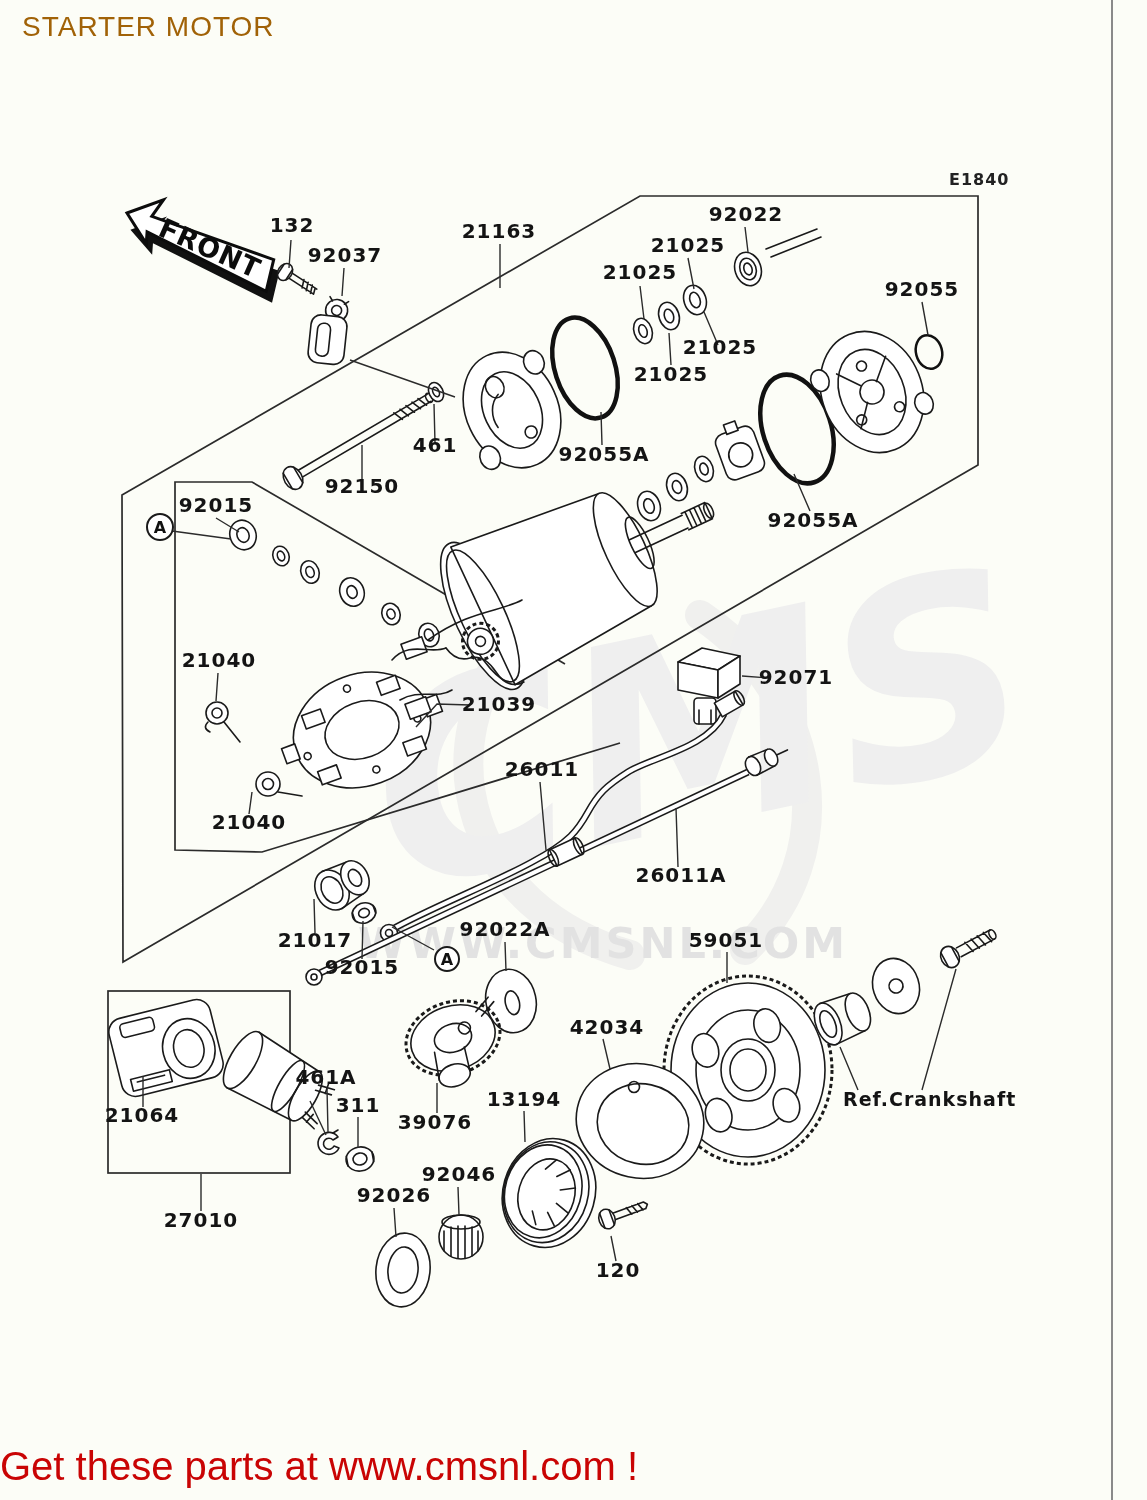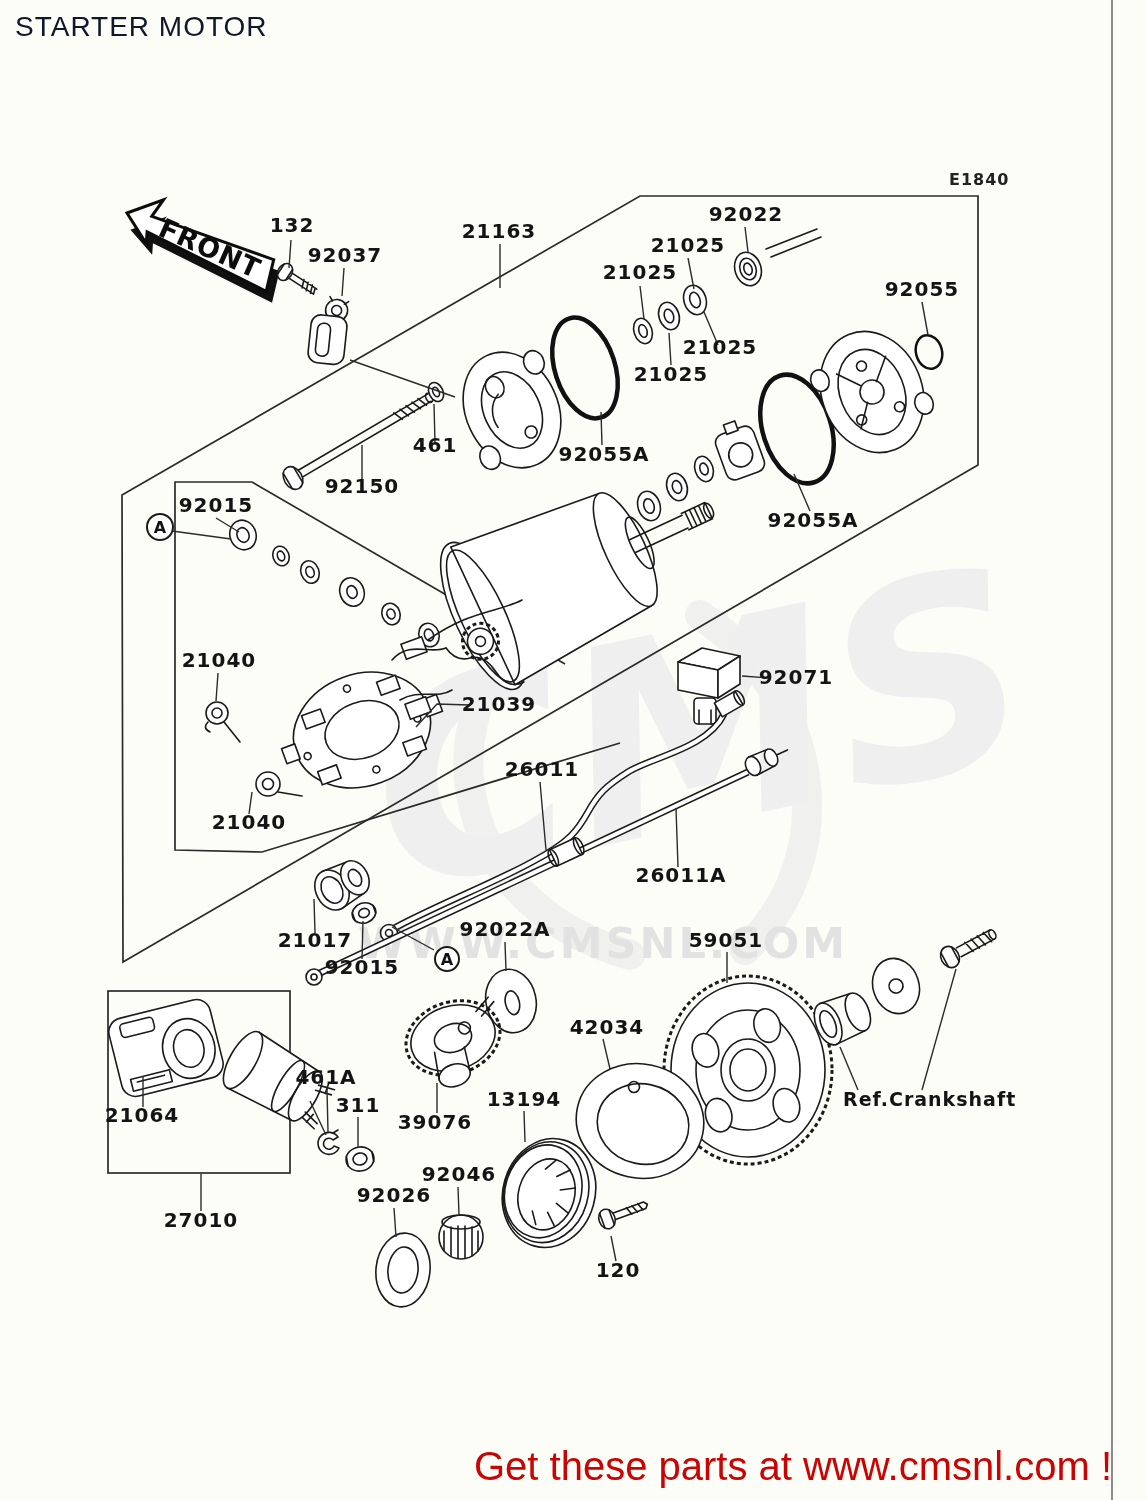--- a/index.html
+++ b/index.html
@@ -2,25 +2,25 @@
 <html><head>
 <meta charset="utf-8">
 <style>
   html,body { margin:0; padding:0; }
   body {
     width:1147px; height:1500px; position:relative; overflow:hidden;
     background:#fcfdf7;
     font-family:"Liberation Sans", sans-serif;
   }
   .title {
-    position:absolute; left:15px; top:11px;
-    font-size:28px; color:#0f172a; letter-spacing:1px;
+    position:absolute; left:22px; top:11px;
+    font-size:28px; color:#a16207; letter-spacing:1px;
   }
   .footer {
-    position:absolute; left:0; top:1444px; width:1112px; text-align:right;
+    position:absolute; left:0; top:1444px; width:1112px; text-align:left;
     font-size:40px; color:#c90404;
   }
   .page-border {
     position:absolute; left:1111px; top:0; width:2px; height:1500px; background:#8a8a8a;
   }
   svg.diagram { position:absolute; left:0; top:0; }
 
   .ln   { fill:none; stroke:#1a1a1a; stroke-width:1.6; stroke-linecap:round; stroke-linejoin:round; }
   .lnw  { fill:#ffffff; stroke:#1a1a1a; stroke-width:1.6; stroke-linejoin:round; }
   .thick{ fill:none; stroke:#111; stroke-width:4.5; }

